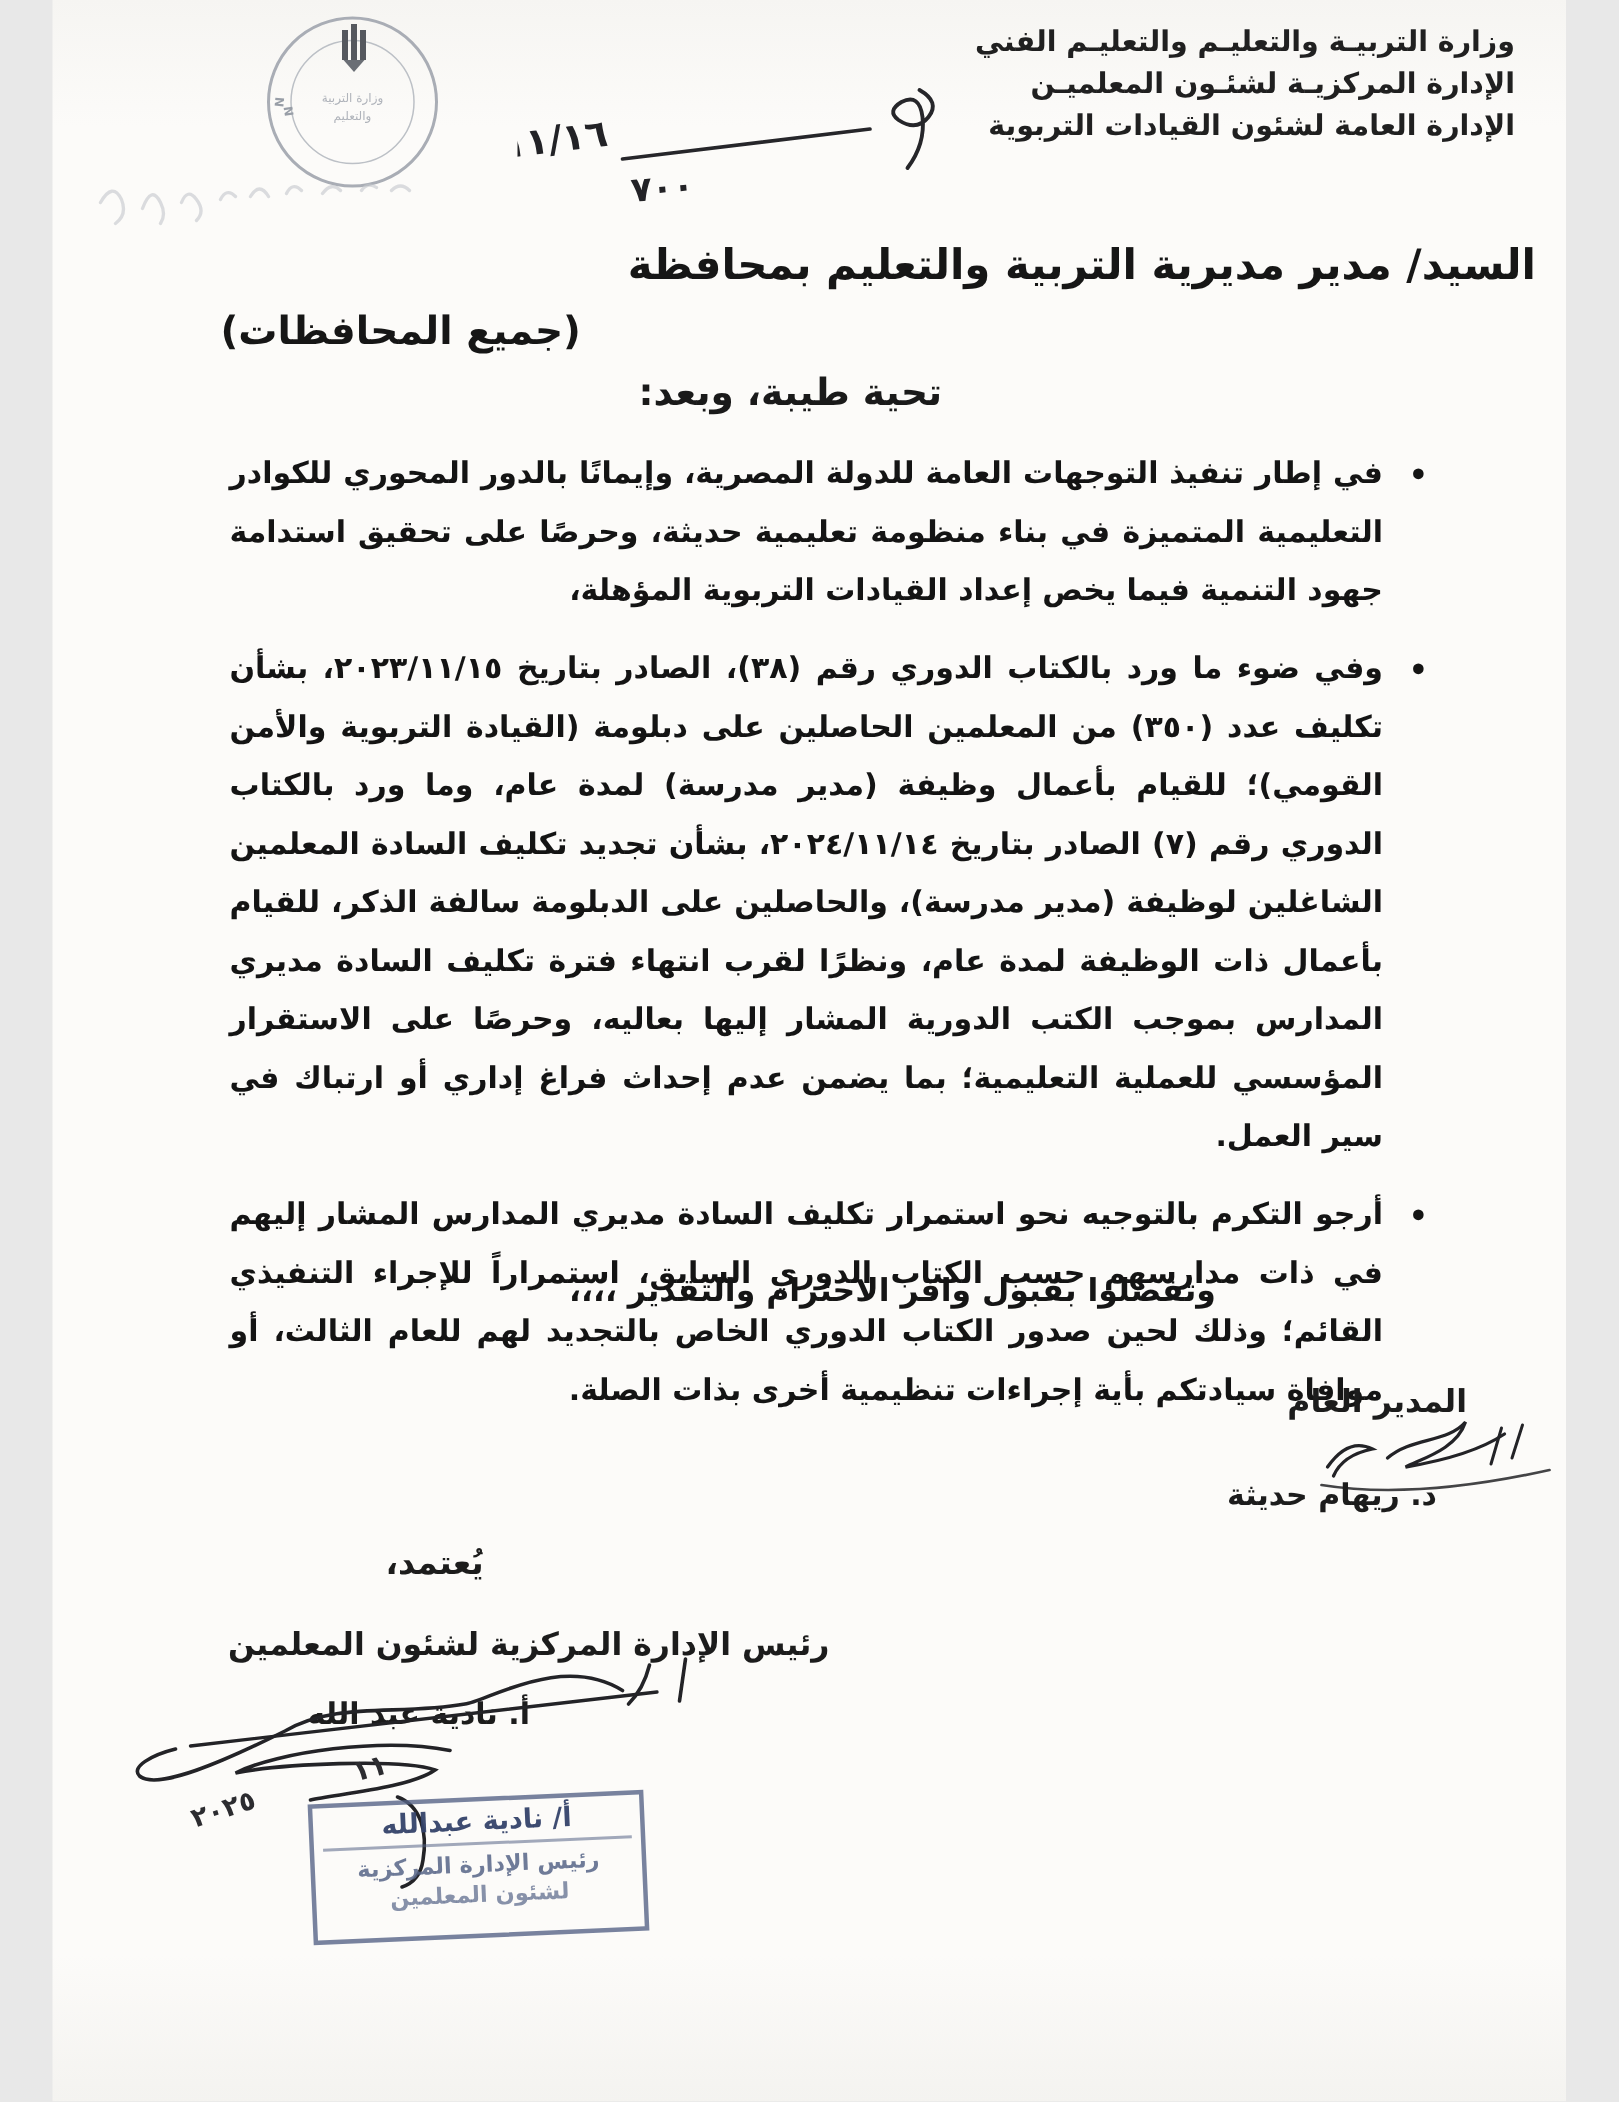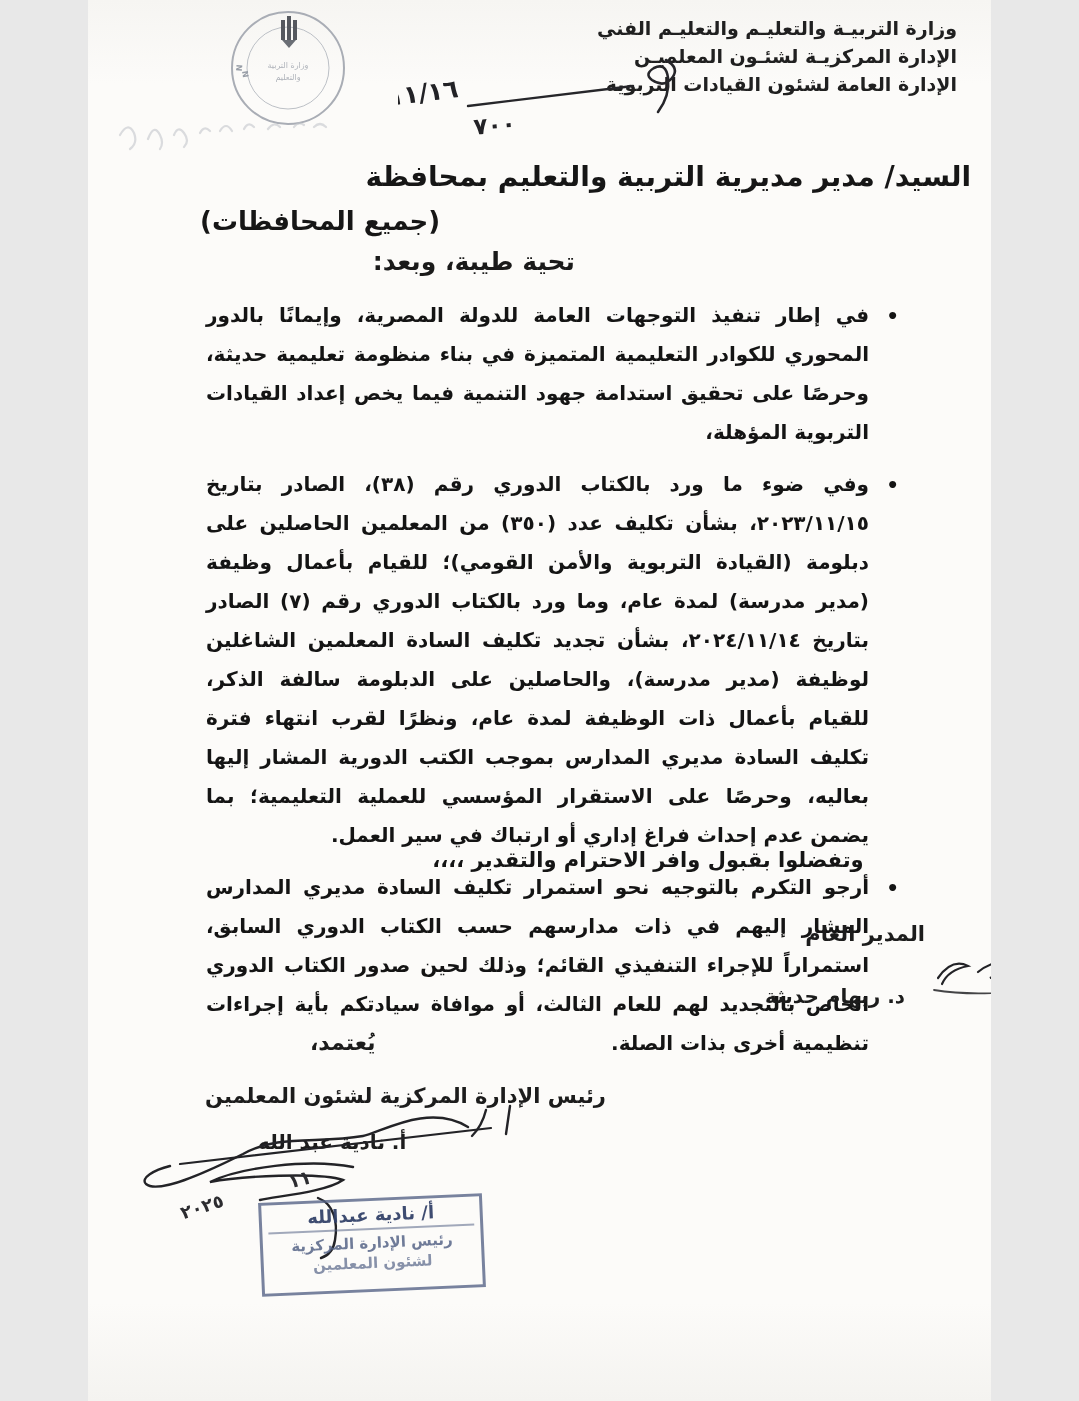--- a/index.html
+++ b/index.html
@@ -1,18 +1,18 @@
 <!DOCTYPE html>
 <html lang="ar" dir="rtl"><head>
 <meta charset="utf-8">
 <style>
   html,body{margin:0;padding:0;background:#e8e8e8;}
   .page{
     position:relative;
-    width:903px;height:1401px;
+    width:1009px;height:1401px;
     margin:0 auto;
     background:linear-gradient(180deg,#f6f5f2 0%,#fcfbf9 6%,#fcfbf9 93%,#f4f3f0 100%);
     font-family:"DejaVu Sans", sans-serif;
     color:#1c1c1c;
     overflow:hidden;
     direction:rtl;
   }
   .abs{position:absolute;}
   
   .org-header{top:14px;right:34px;text-align:right;font-size:19px;font-weight:bold;line-height:28px;color:#202020;}

